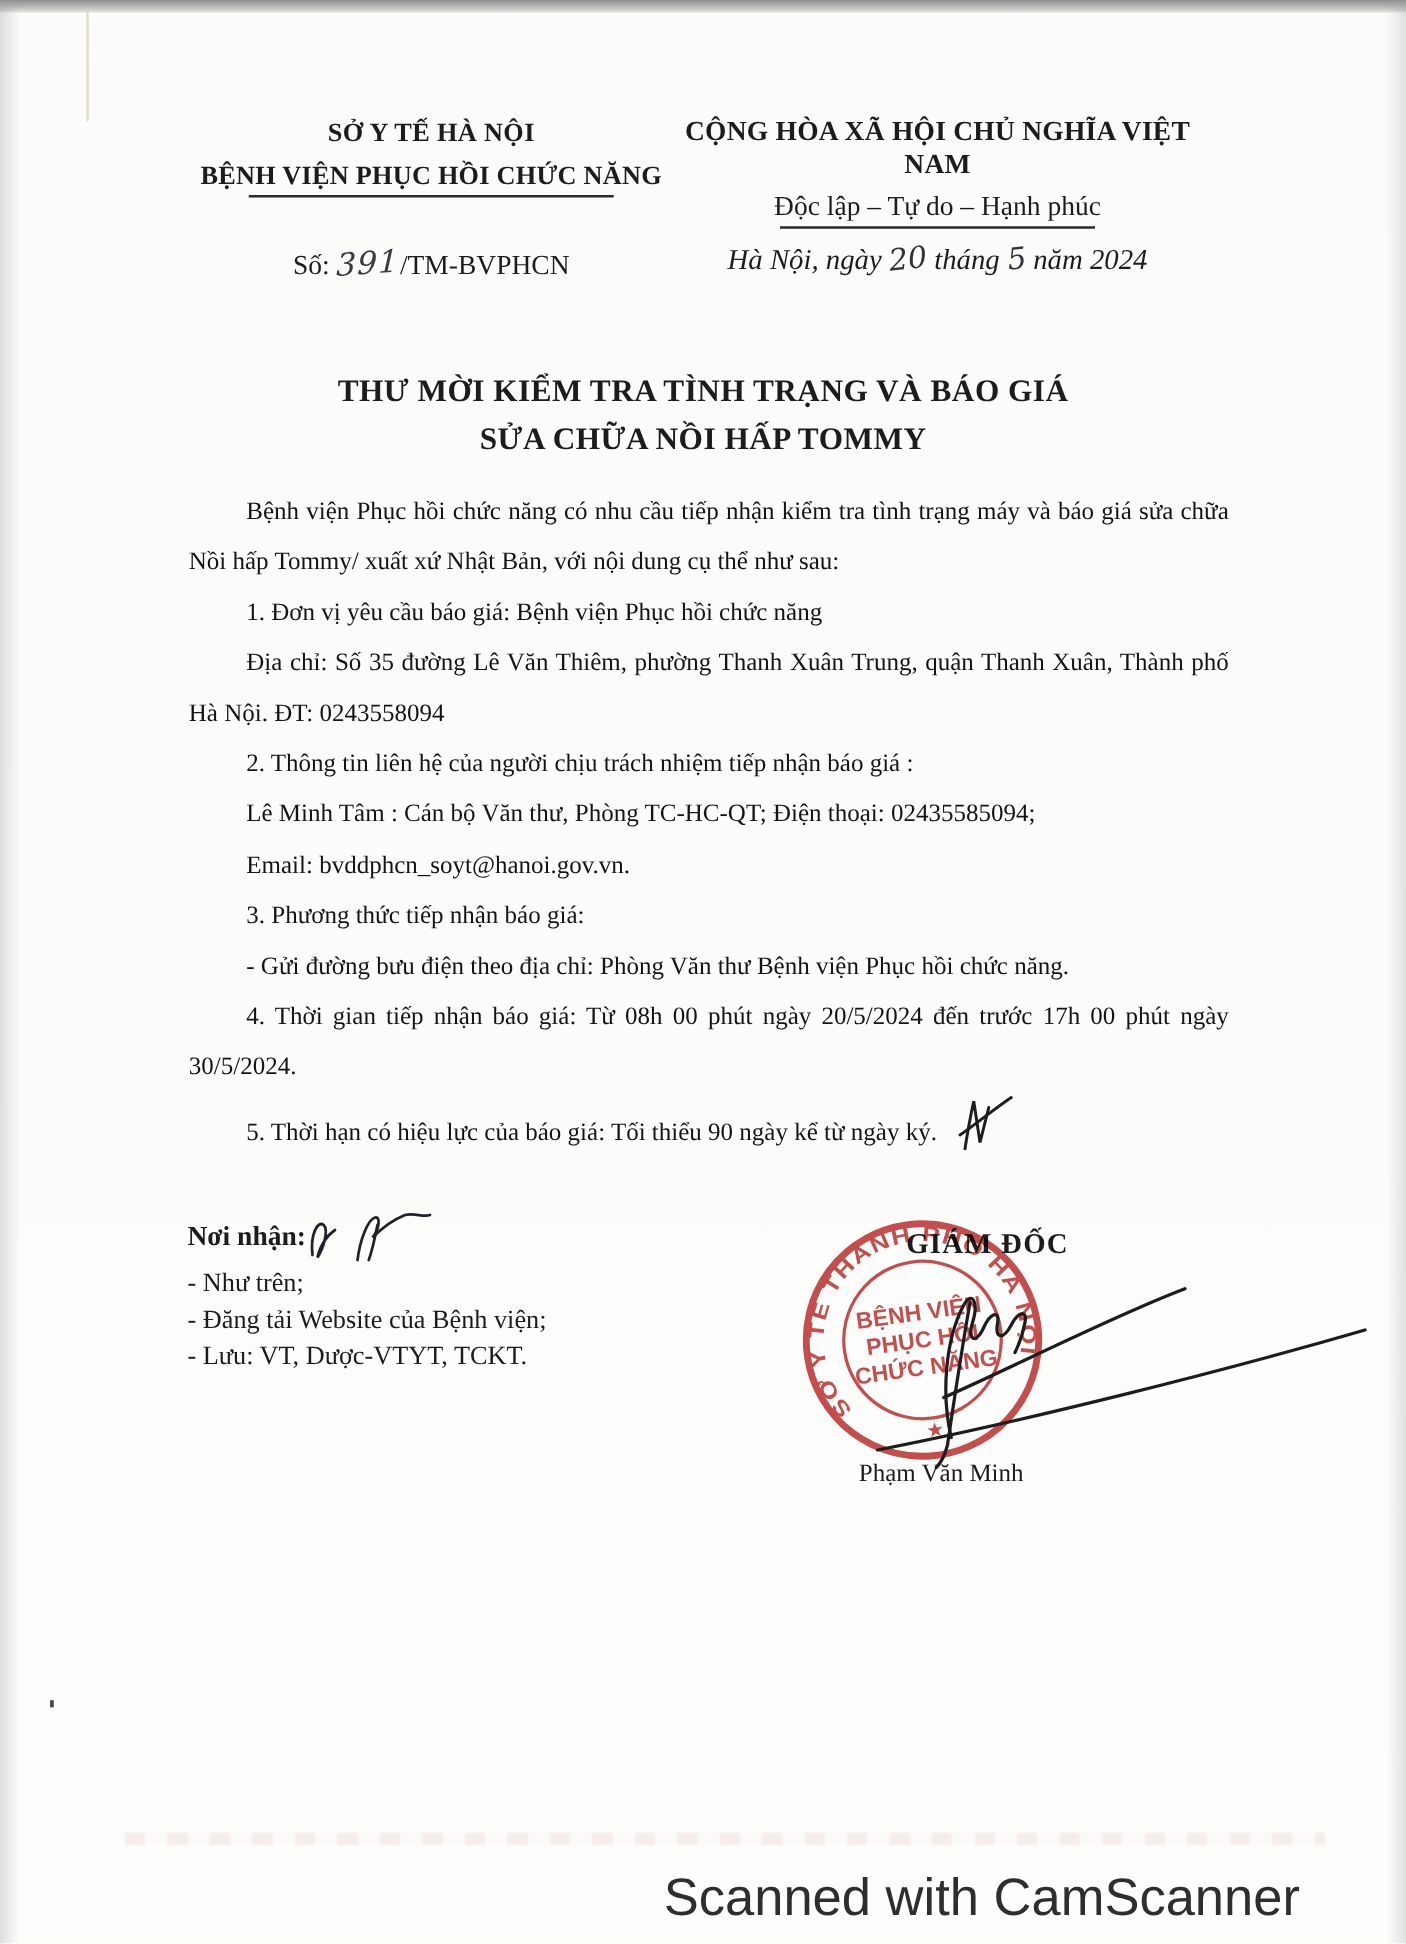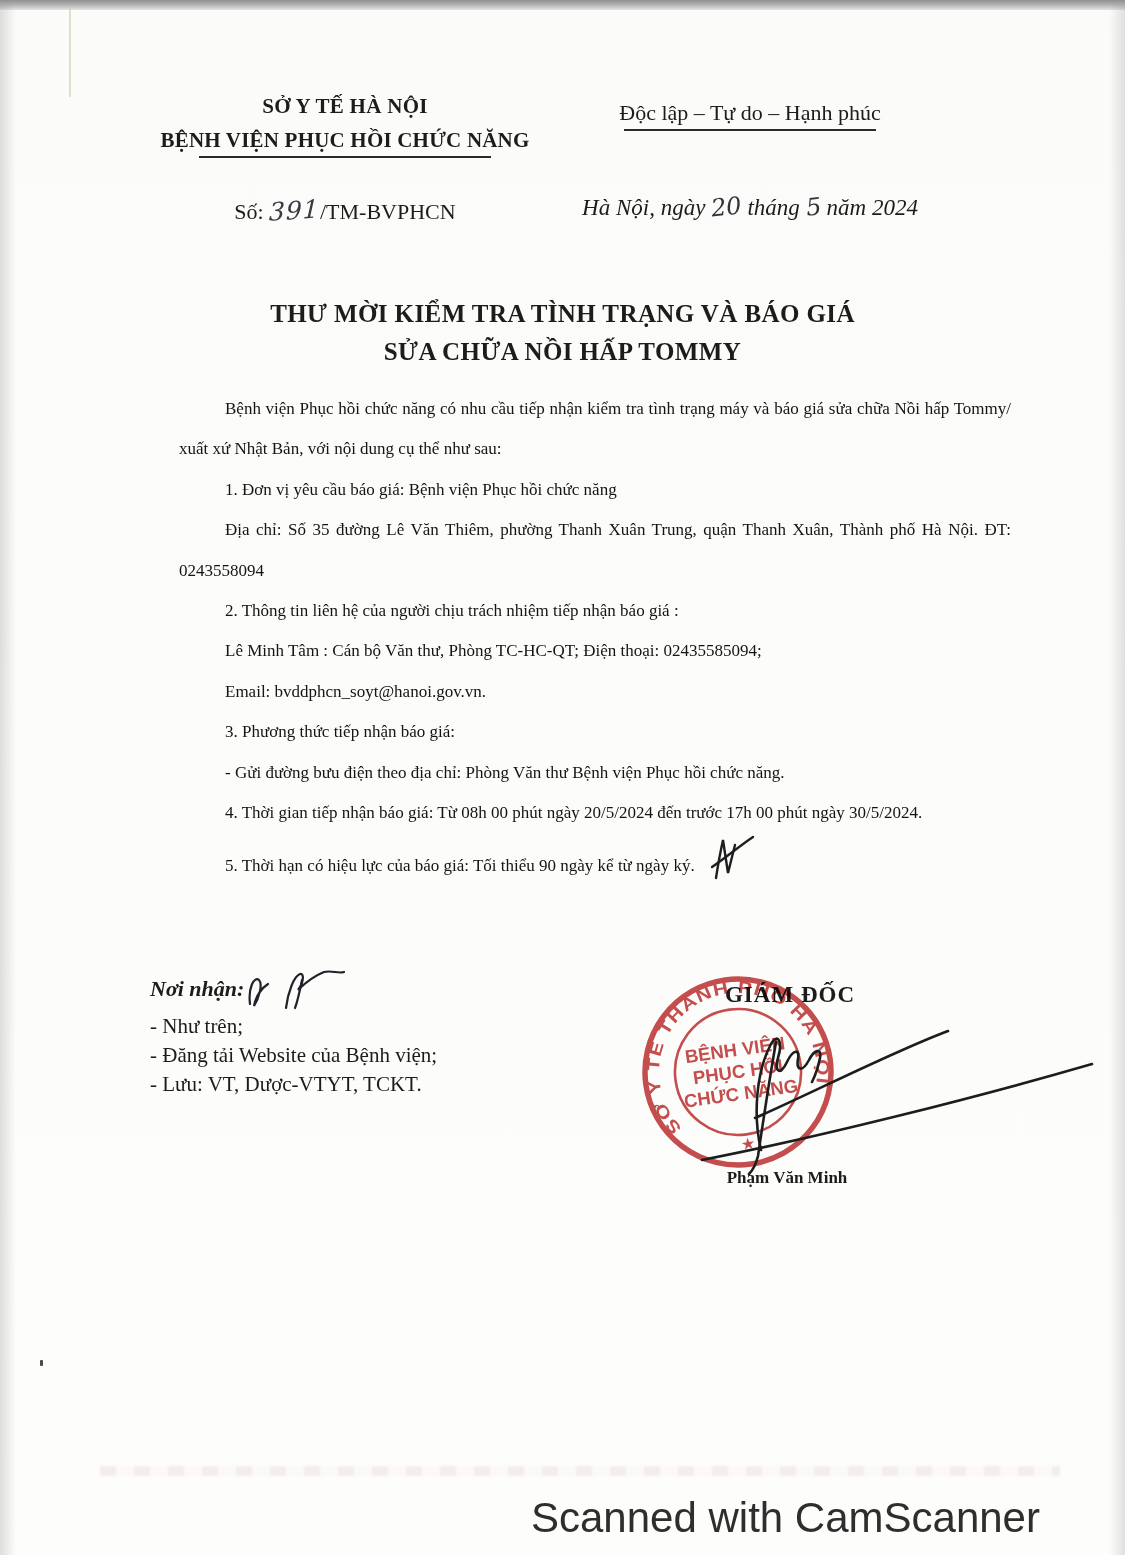--- a/index.html
+++ b/index.html
@@ -35,37 +35,37 @@
   .date-line{position:absolute;left:520px;top:193px;width:460px;text-align:center;
     font-size:23px;font-style:italic;}
   .hand-sm{font-family:"DejaVu Serif","Liberation Serif",serif;font-style:italic;color:#33333b;
     display:inline-block;transform:rotate(-6deg);font-size:24px;}
 
   
   .doc-title{position:absolute;left:0;top:295px;width:1125px;text-align:center;
     font-size:25px;font-weight:bold;line-height:38px;letter-spacing:.4px;}
 
   
-  .body-text{position:absolute;left:151px;top:389px;width:832px;font-size:17px;
-    line-height:40.4px;text-align:justify;color:#141414;margin-left:28px;}
+  .body-text{position:absolute;left:151px;top:389px;width:832px;font-size:20px;
+    line-height:40.4px;text-align:justify;color:#141414;}
   .body-text p{margin:0;text-indent:46px;}
 
   
   .recipients{position:absolute;left:150px;top:976px;width:400px;}
-  .recipients-label{font-size:22px;font-weight:bold;font-style:italic;display:inline-block;}
+  .recipients-label{font-size:22px;font-weight:bold;display:inline-block;}
   .initials-svg{position:absolute;left:92px;top:-12px;}
   .recipients-list{margin-top:10px;font-size:21px;line-height:29px;}
   .director-title{position:absolute;left:700px;top:982px;width:180px;text-align:center;
     font-size:23px;font-weight:bold;letter-spacing:1px;}
   .stamp-wrap{position:absolute;left:638px;top:972px;width:200px;height:200px;
     transform:rotate(-8deg);mix-blend-mode:multiply;opacity:.92;}
   .stamp-wrap text{font-family:"Liberation Sans","DejaVu Sans",sans-serif;}
   .signature-svg{position:absolute;left:630px;top:998px;}
-  .signer-name{position:absolute;left:687px;top:1168px;width:200px;text-align:center;
-    font-size:17px;font-weight:bold;}
+  .signer-name{position:absolute;left:687px;top:1168px;width:200px;
+    font-size:20px;font-weight:normal;}
   .ky-mark{display:inline-block;vertical-align:-10px;margin-left:10px;}
 
   
   .scanner-credit{position:absolute;left:531px;top:1494px;width:560px;
     font-family:"Liberation Sans","DejaVu Sans",sans-serif;font-size:42px;color:#2e2e2e;}
 </style>
 </head>
 <body>
 
 <div id="scan">
@@ -77,20 +77,21 @@
   <div class="speck"></div>
   <div class="noise-band"></div>
 
   <div class="org-block">
     <div class="org-l1">SỞ Y TẾ HÀ NỘI</div>
     <div class="org-l2">BỆNH VIỆN PHỤC HỒI CHỨC NĂNG</div>
     <div class="org-underline"></div>
   </div>
 
   <div class="republic-block">
+    <div class="rep-l1">CỘNG HÒA XÃ HỘI CHỦ NGHĨA VIỆT NAM</div>
     <div class="rep-l2">Độc lập – Tự do – Hạnh phúc</div>
     <div class="rep-underline"></div>
   </div>
 
   <div class="doc-number">
     <span>Số: </span><span class="hand">391</span><span>/TM-BVPHCN</span>
   </div>
 
   <div class="date-line">
     <span>Hà Nội, ngày </span><span class="hand-sm">20</span><span> tháng </span><span class="hand-sm">5</span><span> năm 2024</span>

